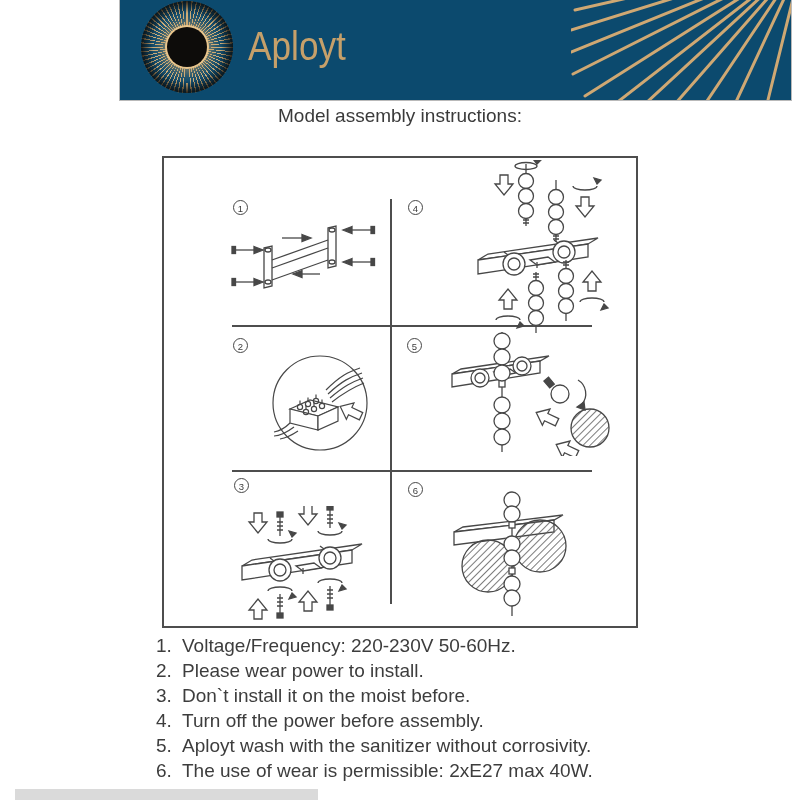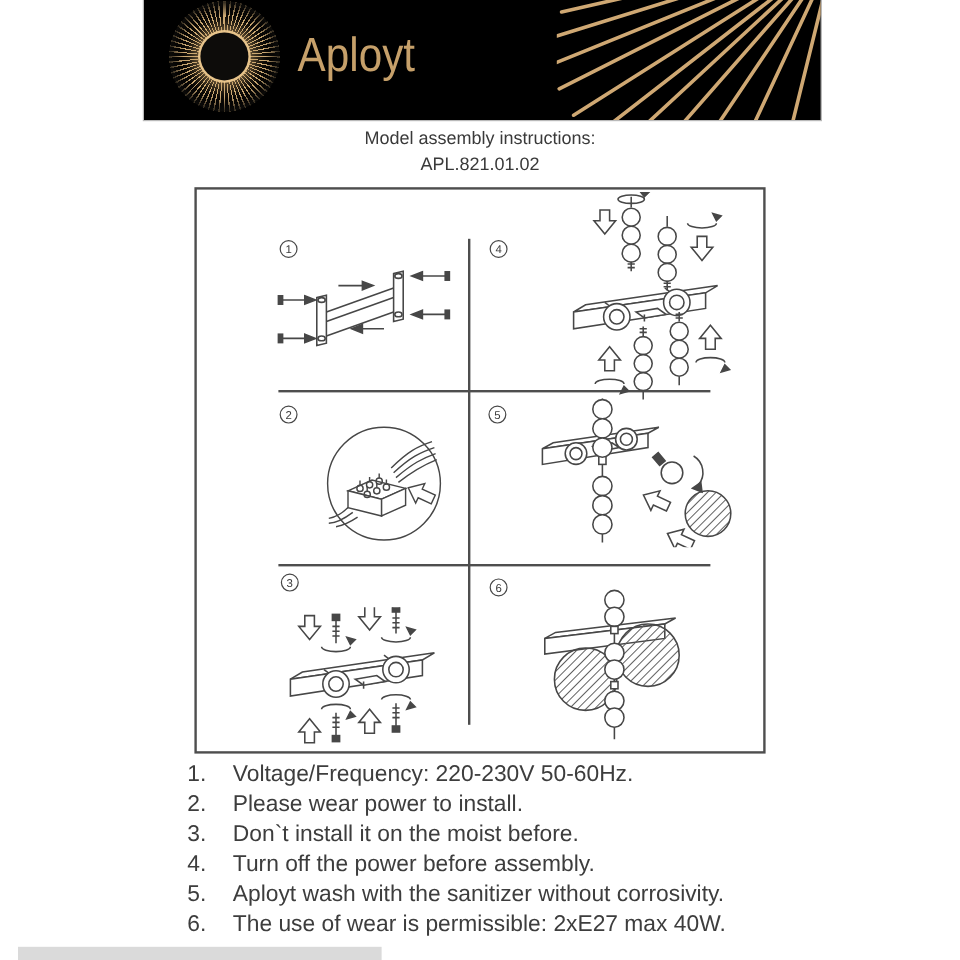--- a/index.html
+++ b/index.html
@@ -1,50 +1,50 @@
 <!DOCTYPE html>
 <html><head>
 <meta charset="utf-8">
 <style>
   html,body{margin:0;padding:0;}
   body{width:800px;height:800px;position:relative;background:#ffffff;overflow:hidden;
        font-family:"Liberation Sans", sans-serif;color:#3c3c3c;}
 
   
-  .banner{position:absolute;left:120px;top:0;width:564px;height:100px;background:#000000;
+  .banner{position:absolute;left:120px;top:0;width:671px;height:100px;background:#0c4a6e;
           outline:1px solid #b9b9b9;overflow:hidden;}
   .spikes{position:absolute;left:21px;top:1px;width:92px;height:92px;border-radius:50%;
           background:repeating-conic-gradient(rgba(214,178,122,.95) 0deg 1.6deg, rgba(13,12,10,0) 1.6deg 5.6deg);}
   .spike-fade{position:absolute;left:21px;top:1px;width:92px;height:92px;border-radius:50%;
           background:radial-gradient(circle, rgba(13,12,10,0) 52%, #0d0c0a 74%);}
   .hub{position:absolute;left:47px;top:27px;width:40px;height:40px;border-radius:50%;background:#0d0c0a;
        box-shadow:0 0 0 2px rgba(236,200,142,.95), 0 0 14px 5px rgba(208,168,108,.75);}
   .brand{position:absolute;left:128px;top:24px;font-size:40px;font-weight:400;color:#c6a06a;
          letter-spacing:0;transform:scaleX(.88);transform-origin:left center;}
   .rays{position:absolute;right:0;top:0;width:220px;height:100px;}
 
   
   .title{position:absolute;left:0;top:105px;width:800px;text-align:center;
-         font-size:15px;line-height:22px;font-weight:500;color:#3a3a3a;}
+         font-size:19px;line-height:22px;font-weight:500;color:#3a3a3a;}
 
   
   .grid{position:absolute;left:162px;top:156px;width:476px;height:472px;border:2px solid #4e4e4e;box-sizing:border-box;}
   .vdiv{position:absolute;left:226px;top:41px;width:2px;height:405px;background:#4e4e4e;}
   .hdiv{position:absolute;left:68px;width:360px;height:2px;background:#4e4e4e;}
   .hdiv.h1{top:167px;} .hdiv.h2{top:312px;}
   .badge{position:absolute;width:15px;height:15px;border:1.3px solid #474747;border-radius:50%;
          font-size:9.5px;line-height:15px;text-align:center;color:#3c3c3c;box-sizing:border-box;}
   .diagram{position:absolute;}
   svg{display:block;}
 
   
   .instructions{position:absolute;left:156px;top:633px;width:520px;}
   .inst-row{display:flex;font-size:19px;line-height:25px;color:#3d3d3d;}
   .inst-num{width:26px;flex:none;}
-  .inst-text{flex:1;margin-left:12px;}
+  .inst-text{flex:1;}
 
   
   .bottom-strip{position:absolute;left:15px;top:789px;width:303px;height:11px;background:#dadada;}
 </style>
 </head>
 <body>
 
 <div class="banner">
   <div class="spikes"></div>
   <div class="spike-fade"></div>
@@ -62,21 +62,20 @@
       <line x1="232" y1="-42" x2="104" y2="104"></line>
       <line x1="232" y1="-42" x2="134" y2="104"></line>
       <line x1="232" y1="-42" x2="164" y2="104"></line>
       <line x1="232" y1="-42" x2="196" y2="104"></line>
     </g>
   </svg>
 </div>
 
 <div class="title">
   <div>Model assembly instructions:</div>
-  <div>APL.821.01.02</div>
 </div>
 
 <div class="grid">
   <div class="vdiv"></div>
   <div class="hdiv h1"></div>
   <div class="hdiv h2"></div>
 
   <div class="badge" style="left:69px;top:42px;">1</div>
   <div class="badge" style="left:244px;top:42px;">4</div>
   <div class="badge" style="left:69px;top:180px;">2</div>

